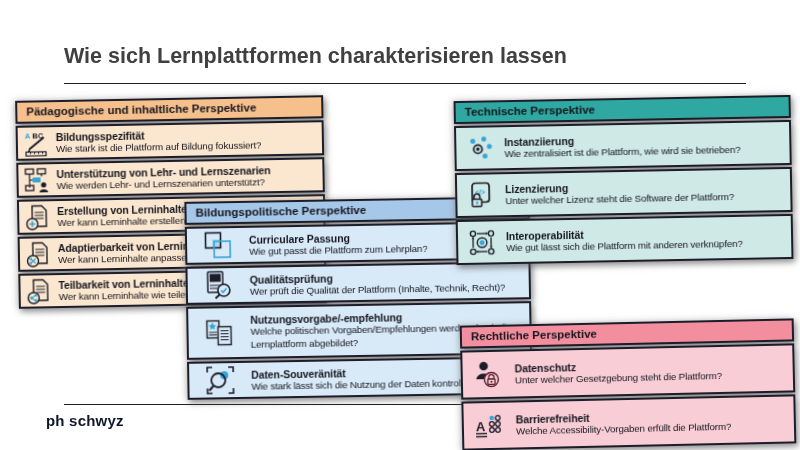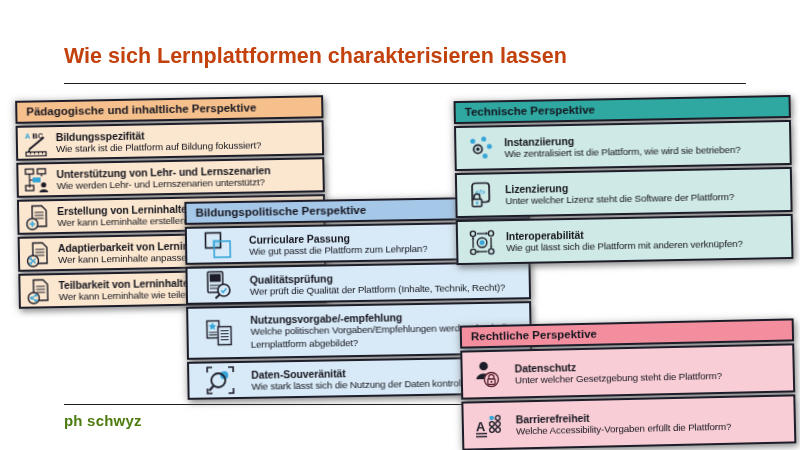--- a/index.html
+++ b/index.html
@@ -1,21 +1,21 @@
 <!DOCTYPE html>
 <html style="--ink: #1d1d29; --accent_blue: #36a5d8; --orange_header: #f6c08d; --orange_row: #fbe7cf; --blue_header: #a6c8e8; --blue_row: #d8eaf7; --teal_header: #2ea8a0; --teal_row: #cfe9e6; --pink_header: #f28e9e; --pink_row: #f8cdd5;"><head>
 <meta charset="utf-8">
 <style>
   html,body{margin:0;padding:0;background:#fff;}
   .slide{position:relative;width:800px;height:450px;background:#ffffff;overflow:hidden;
          font-family:"Liberation Sans",sans-serif;color:#16161f;}
-  .page-title{position:absolute;left:64px;top:44px;margin:0;font-size:21.5px;font-weight:bold;color:#c2410c;}
+  .page-title{position:absolute;left:64px;top:44px;margin:0;font-size:21.5px;font-weight:bold;color:#404040;}
   .title-rule{position:absolute;left:64px;top:83px;width:682px;height:1px;background:#1e1e1e;}
   .footer-rule{position:absolute;left:64px;top:404px;width:682px;height:1px;background:#1e1e1e;z-index:0;}
-  .logo{position:absolute;left:64px;top:412px;font-size:15px;font-weight:bold;color:#4d7c0f;letter-spacing:.2px;}
+  .logo{position:absolute;left:46px;top:412px;font-size:15px;font-weight:bold;color:#0f172a;letter-spacing:.2px;}
 
   .panel{position:absolute;box-sizing:border-box;
     filter:drop-shadow(2px 3px 3px rgba(70,70,70,.55)) drop-shadow(-2px -1px 3px rgba(140,140,140,.33));}
   .panel .hdr{border:2px solid var(--ink,#1d1d29);background:var(--hc);margin-bottom:2px;
     font-size:11.5px;font-weight:bold;padding:3px 9px 4px;}
   .row{border:2px solid var(--ink,#1d1d29);background:var(--rc);margin-bottom:2px;
     display:flex;align-items:center;padding:2px 4px 2px 0;}
   .row:last-child{margin-bottom:0;}
   .ico{display:flex;justify-content:center;align-items:center;flex:0 0 40px;}
   .txt{overflow:hidden;}

